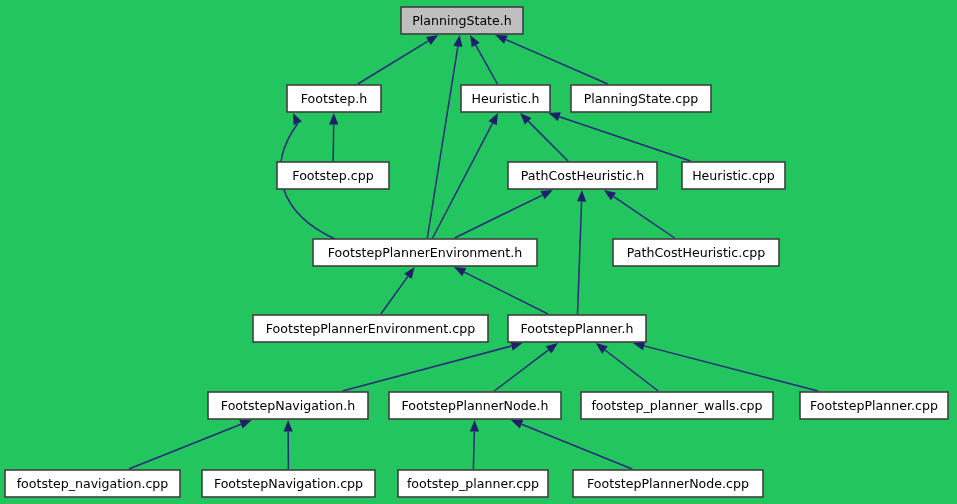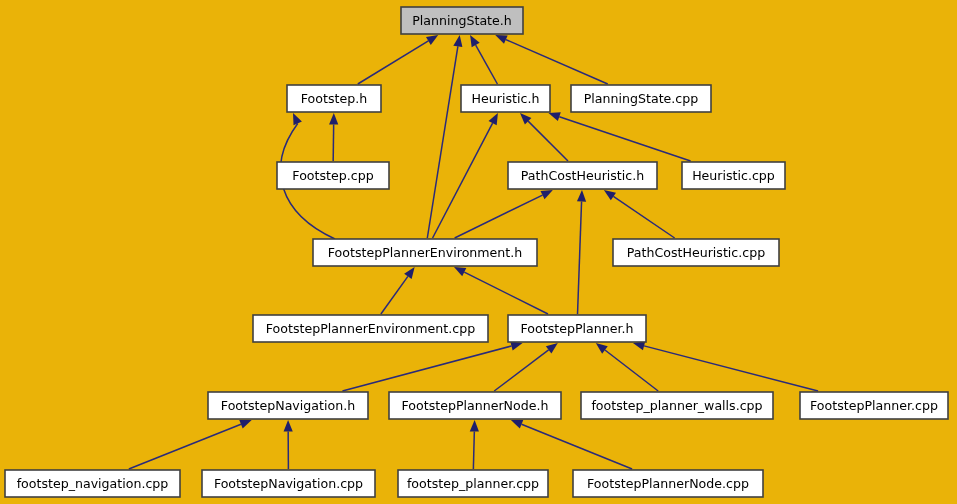--- a/index.html
+++ b/index.html
@@ -7,21 +7,21 @@
     padding: 0;
     background: #ffffff;
   }
   body {
     font-family: "DejaVu Sans", sans-serif;
   }
   #graph-wrap {
     position: relative;
     width: 957px;
     height: 504px;
-    background: #eab308;
+    background: #22c55e;
     overflow: hidden;
   }
   svg#dep-graph {
     display: block;
     width: 957px;
     height: 504px;
   }
   .node-box {
     fill: #ffffff;
     stroke: #404040;

